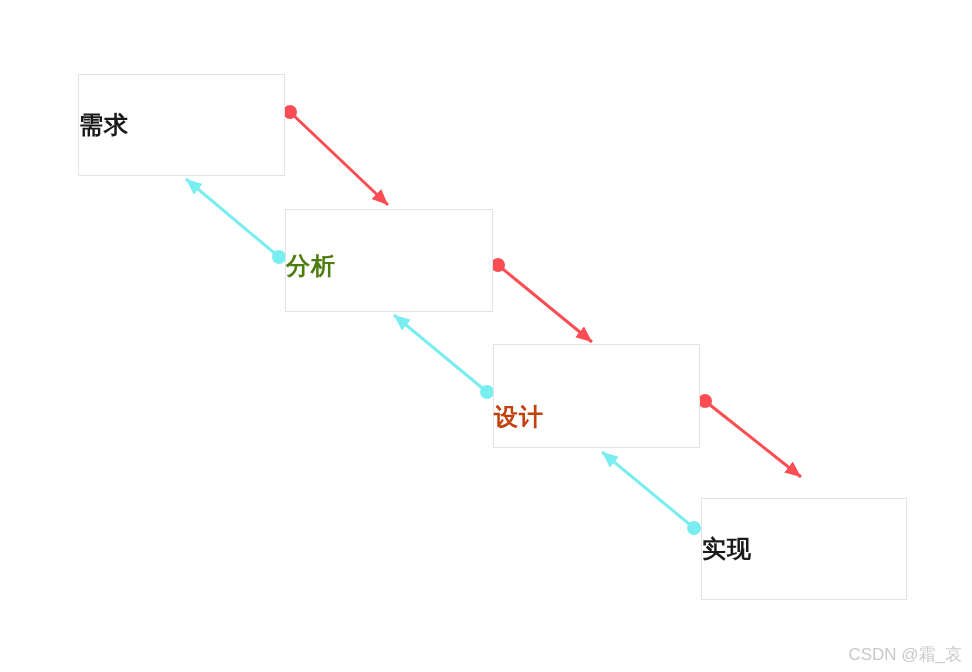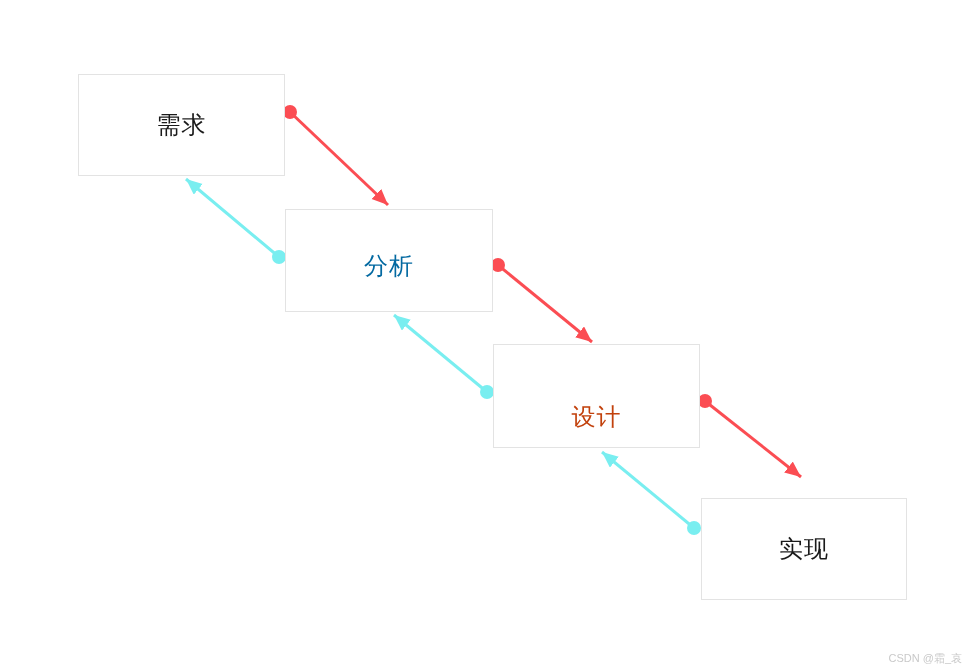--- a/index.html
+++ b/index.html
@@ -25,34 +25,35 @@
     height: 672px;
     pointer-events: none;
   }
   .node {
     position: absolute;
     box-sizing: border-box;
     background: #ffffff;
     border: 1px solid #e3e3e3;
     display: flex;
     align-items: center;
-    justify-content: center;
+    justify-content: flex-start;
     cursor: default;
+    font-weight: bold;
   }
   .node-label {
     font-size: 24px;
     color: #1a1a1a;
     letter-spacing: 1px;
     white-space: nowrap;
   }
   .watermark {
     position: absolute;
     right: 10px;
     bottom: 6px;
-    font-size: 11px;
+    font-size: 17px;
     color: #c9c9c9;
     user-select: none;
   }
 </style>
 </head>
 <body>
 
 <div class="canvas">
 
   <svg id="edges-svg" xmlns="http://www.w3.org/2000/svg">
@@ -88,21 +89,21 @@
         <line x1="694" y1="528" x2="602" y2="452" stroke="#79eef0" stroke-width="3" marker-end="url(#arrow-back)"></line>
         <circle cx="694" cy="528" r="7" fill="#79eef0"></circle>
       </g>
     </svg>
 
   <div class="node" style="left: 78px; top: 74px; width: 207px; height: 102px; border-color: rgb(227, 227, 227); background: rgb(255, 255, 255);">
     <span class="node-label" style="color: rgb(26, 26, 26);">需求</span>
   </div>
 
   <div class="node" style="left: 285px; top: 209px; width: 208px; height: 103px; border-color: rgb(227, 227, 227); background: rgb(255, 255, 255);">
-    <span class="node-label" style="color: #0369a1; margin-top: 10px;">分析</span>
+    <span class="node-label" style="color: #4d7c0f; margin-top: 10px;">分析</span>
   </div>
 
   <div class="node" style="left: 493px; top: 344px; width: 207px; height: 104px; border-color: rgb(227, 227, 227); background: rgb(255, 255, 255);">
     <span class="node-label" style="color: #c2410c; margin-top: 41px;">设计</span>
   </div>
 
   <div class="node" style="left: 701px; top: 498px; width: 206px; height: 102px; border-color: rgb(227, 227, 227); background: rgb(255, 255, 255);">
     <span class="node-label" style="color: rgb(26, 26, 26);">实现</span>
   </div>
 

